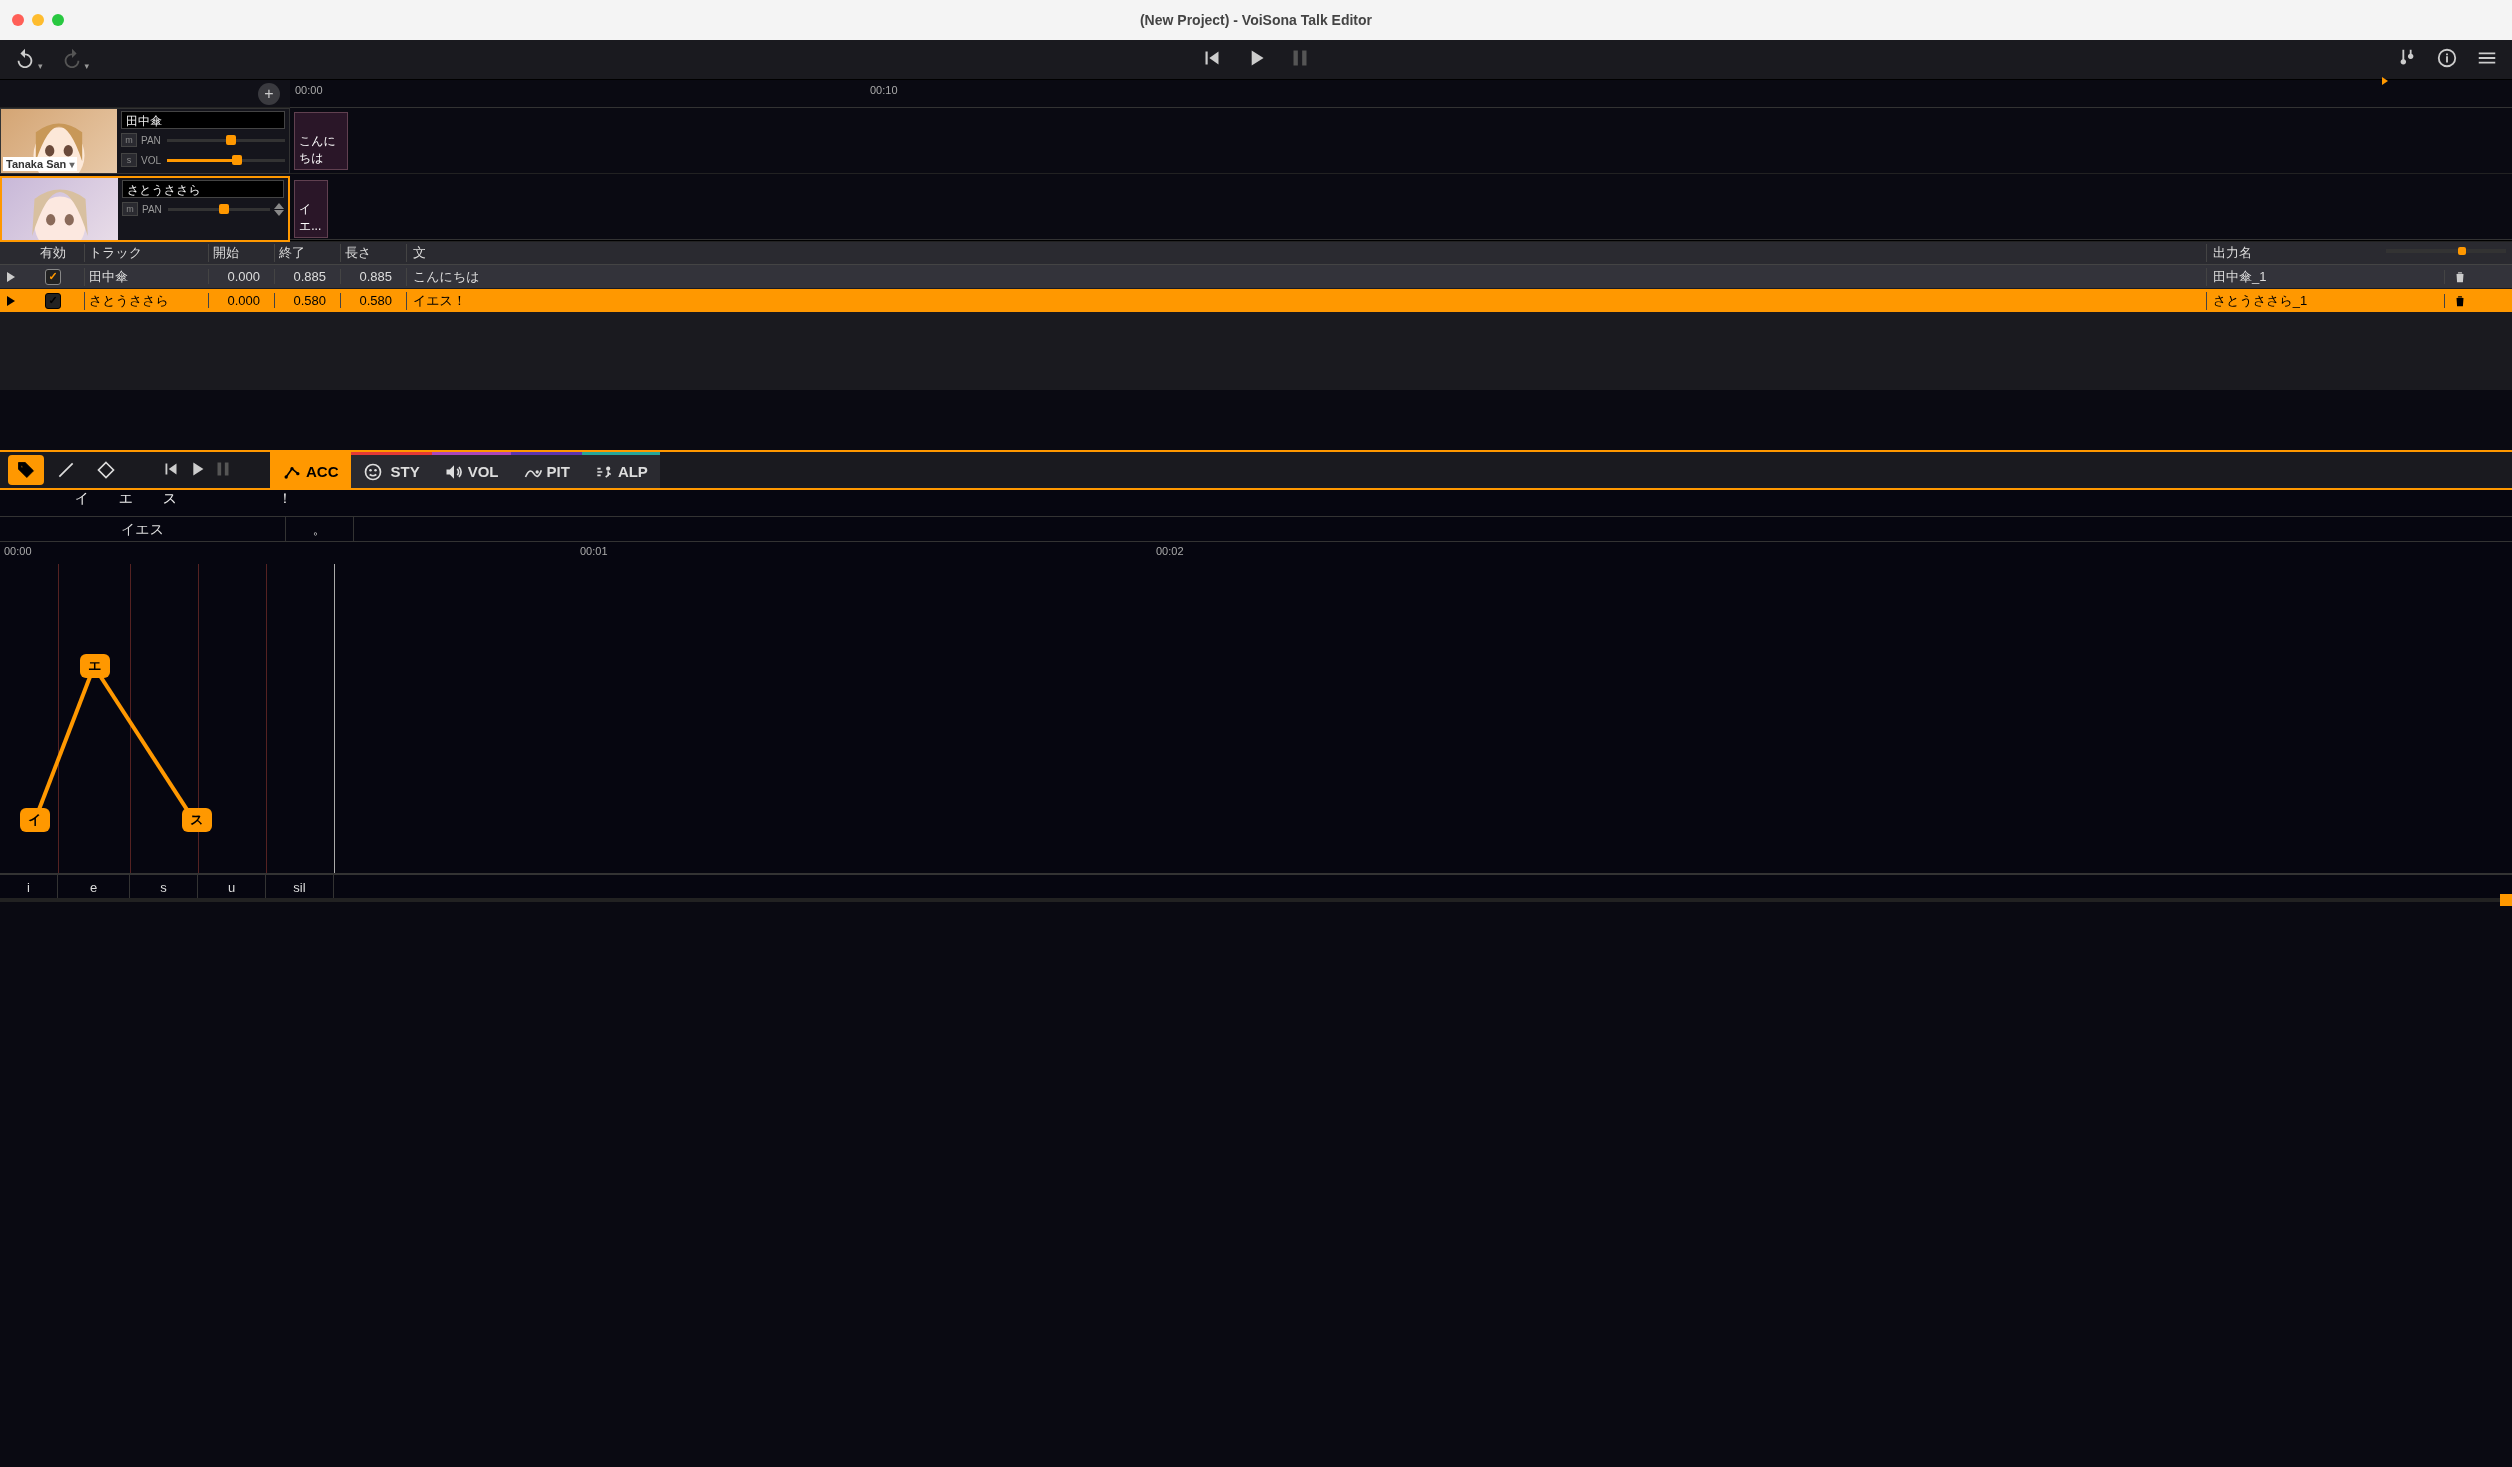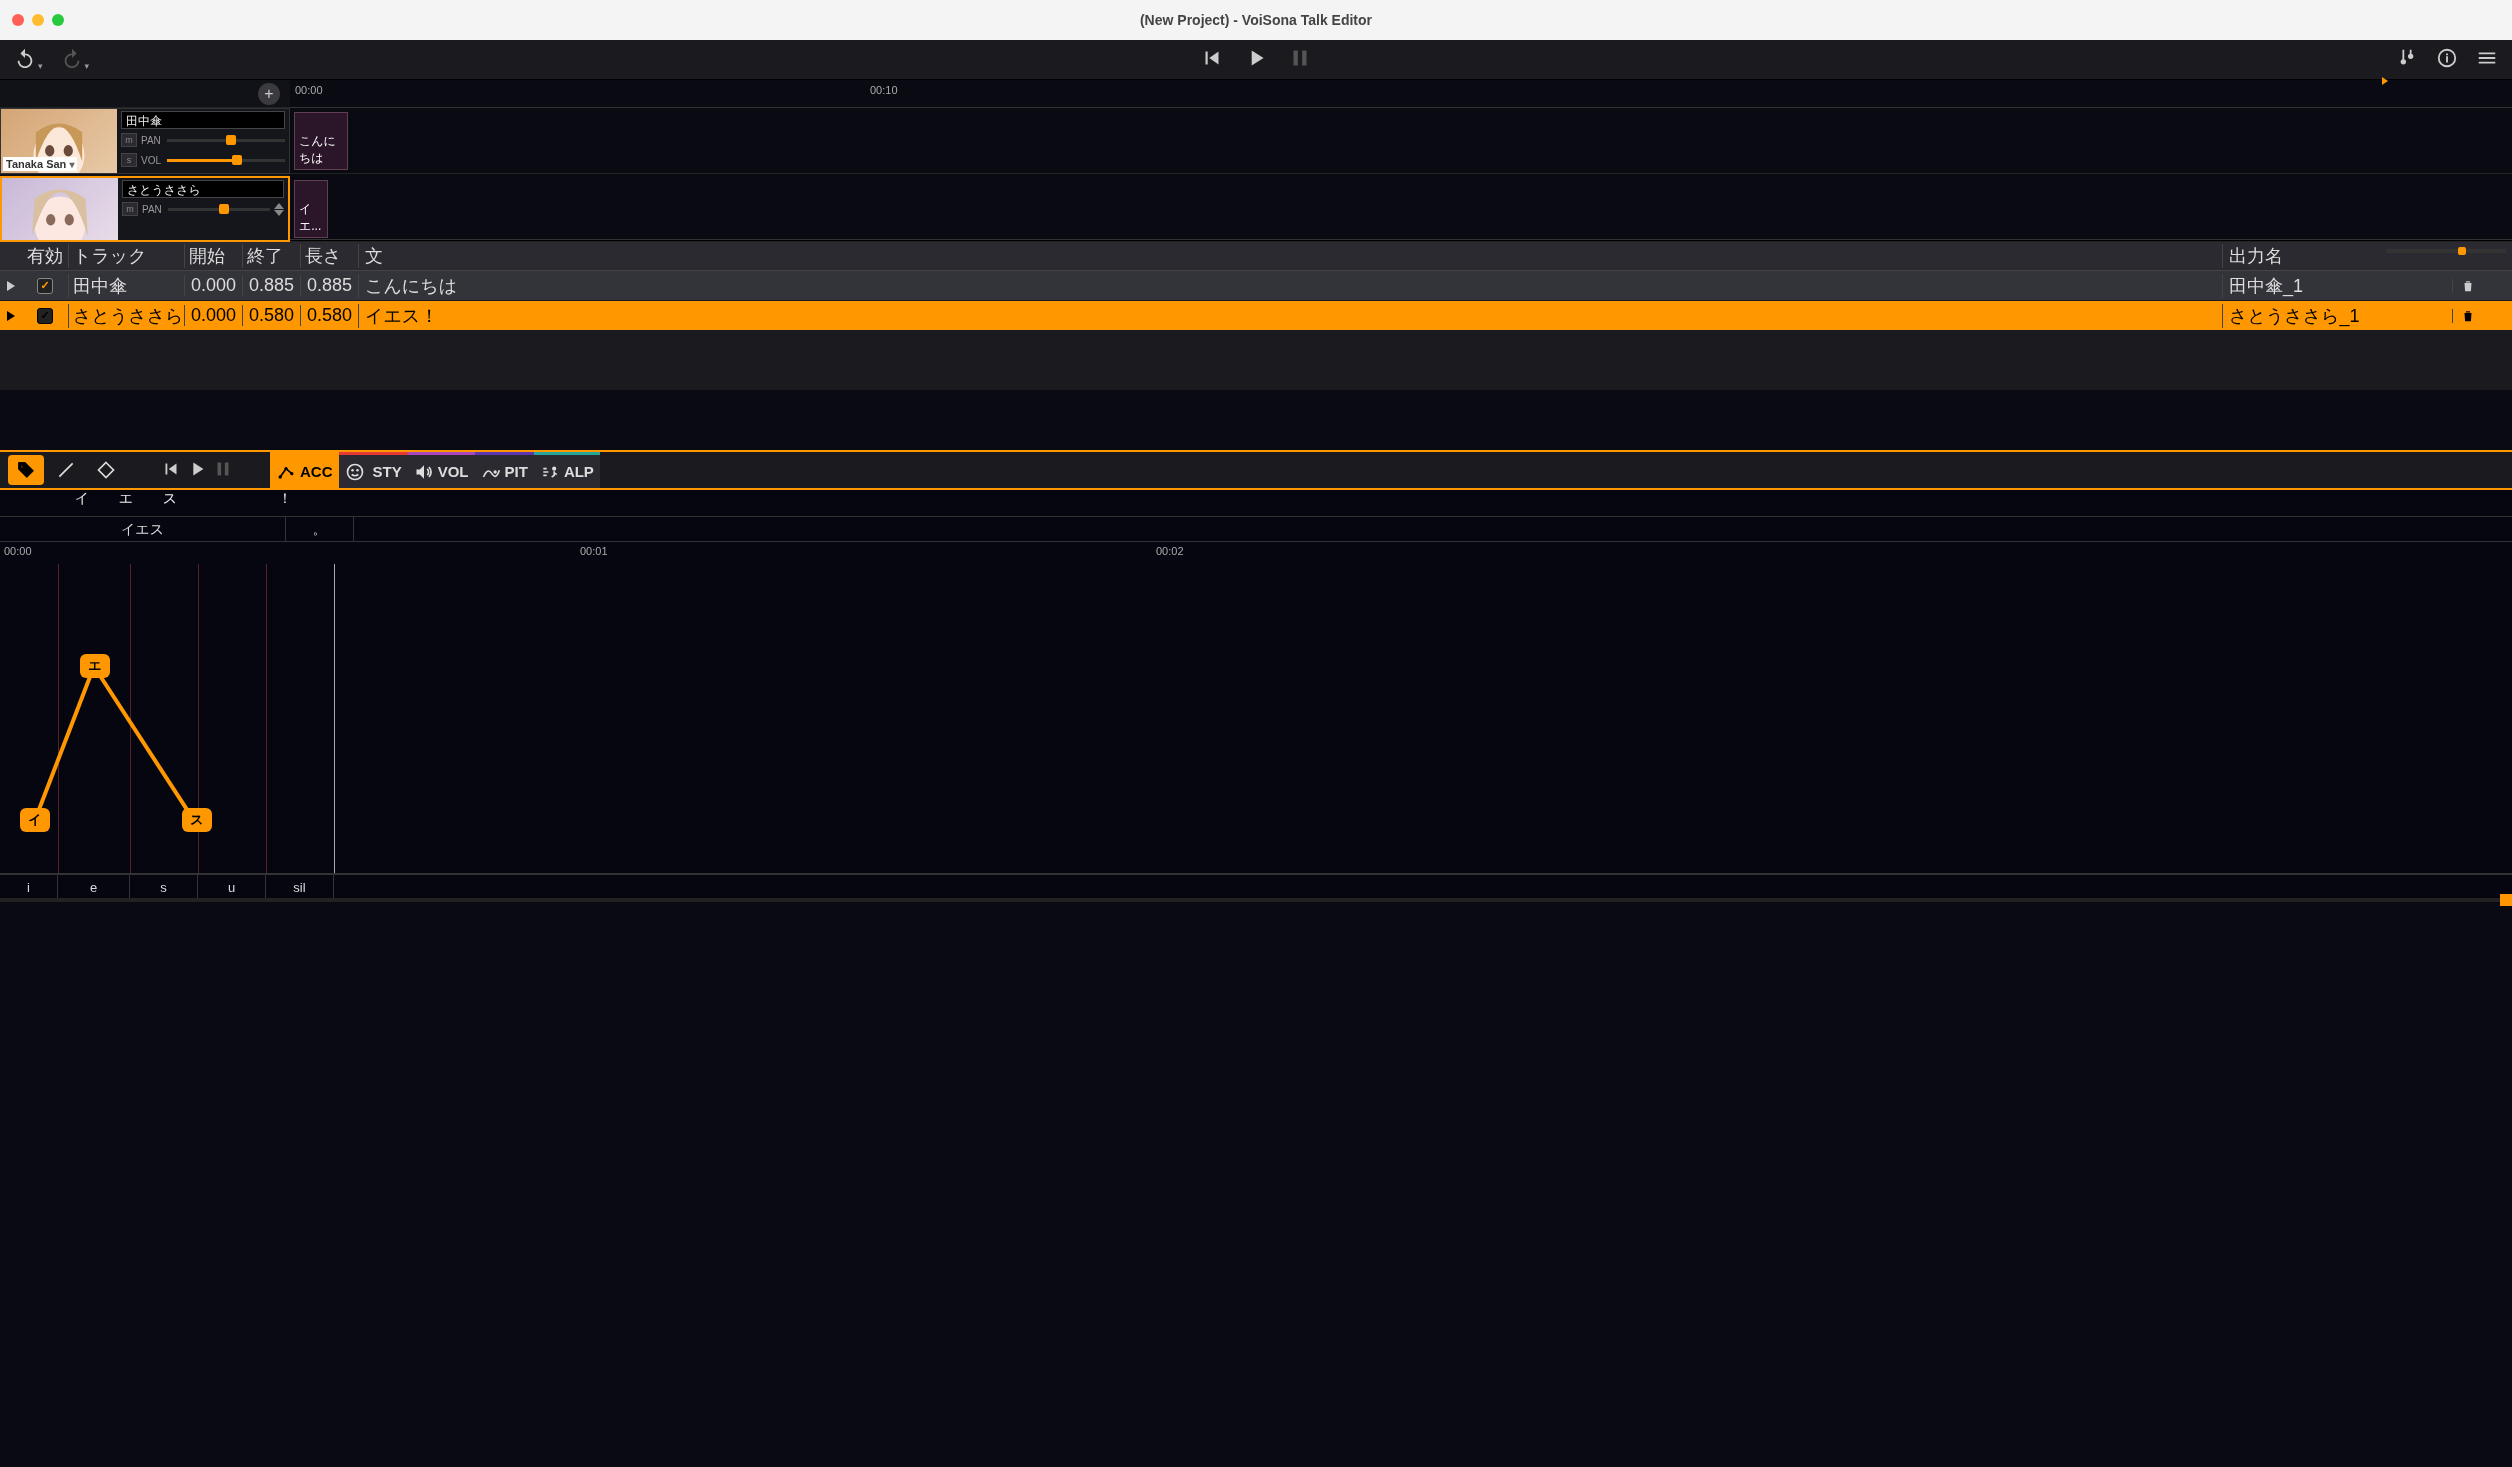--- a/index.html
+++ b/index.html
@@ -44,21 +44,21 @@
 .timeline { flex:1; position: relative; }
 .tl-ruler { height: 28px; border-bottom: 1px solid #333; position: relative; font-size: 11px; color: #aaa; }
 .tl-mark { position: absolute; top: 4px; }
 .clip-lane { height: 66px; border-bottom: 1px solid #222; position: relative; margin-bottom: 2px;}
 .clip { position: absolute; top: 4px; height: 58px; background: #2a1628; border: 1px solid #604050; color: #fff; font-size: 12px; padding: 20px 4px 2px 4px; overflow: hidden; }
 .zoom-bar { position:absolute; right:6px; bottom:-14px; width:120px; height:4px; background:#333; }
 .zoom-thumb { position:absolute; left:60%; width:8px;height:8px; background:#ff9800; top:-2px; border-radius:2px;}
 .zoom-end { position:absolute; right:124px; top:-3px; width:0;height:0;border-left:6px solid #ff9800;border-top:4px solid transparent;border-bottom:4px solid transparent;}
 
 .table-pane { background: #1a1a1f; border-top: 1px solid #000; min-height: 150px; }
-.thead, .trow { display: flex; height: 30px; align-items: center; font-size: 18px; }
+.thead, .trow { display: flex; height: 24px; align-items: center; font-size: 13px; gap: 8px; }
 .thead { background: #2a2a30; color: #ddd; border-bottom:1px solid #444;}
 .trow { background: #33333a; border-bottom: 1px solid #1a1a1f; }
 .trow.sel { background: #ff9800; color: #000; }
 .trow.sel .play-mini svg { fill: #000; }
 .trow.dim { background: #2a2a30; }
 .c-play { width: 22px; display:flex;justify-content:center;}
 .c-en { width: 46px; display:flex;justify-content:center;}
 .c-track { width: 116px; padding-left: 4px; border-left:1px solid #444;}
 .c-start, .c-end, .c-len { width: 58px; text-align: right; padding-right: 6px; border-left:1px solid #444;}
 .c-text { flex:1; padding-left: 6px; border-left:1px solid #444;}
@@ -71,21 +71,21 @@
 .trow.sel .chk.on::after{color:#000;}
 .play-mini svg { width: 10px; height: 10px; fill: #ccc; }
 .play-mini.dim svg { fill:#555;}
 
 .editor-toolbar { height: 40px; background: #1a1a1f; display: flex; align-items: center; border-top: 2px solid #ff9800; border-bottom: 2px solid #ff9800; margin-top:60px;}
 .tool-grp { display: flex; align-items: center; gap: 4px; padding: 0 8px; }
 .tool-btn { width: 36px; height: 30px; border-radius: 4px; display: flex; align-items: center; justify-content: center; cursor: pointer; }
 .tool-btn.active { background: #ff9800; }
 .tool-btn svg { width: 20px; height: 20px; fill: #ddd; }
 .tool-btn.active svg { fill: #000; stroke:#000;}
-.tab-btn { height: 36px; padding: 0 6px; display: flex; align-items: center; gap: 4px; background: #2a2a30; cursor: pointer; border-top: 3px solid transparent; color:#ddd; font-size:15px; font-weight:600;}
+.tab-btn { height: 36px; padding: 0 12px; display: flex; align-items: center; gap: 4px; background: #2a2a30; cursor: pointer; border-top: 3px solid transparent; color:#ddd; font-size:15px; font-weight:600;}
 .tab-btn.active { background: #ff9800; color: #000; border-top-color:#ff9800;}
 .tab-btn.sty { border-top-color: #e53935; gap: 8px; }
 .tab-btn.vol { border-top-color: #ab47bc; }
 .tab-btn.pit { border-top-color: #5e35b1; }
 .tab-btn.alp { border-top-color: #26a69a; }
 .tab-btn svg { width: 20px; height: 20px; fill: #ddd; }
 .tab-btn.active svg { fill: #000; }
 
 .editor-pane { position: relative; background: #060610; }
 .kana-row { height: 26px; display: flex; font-size: 14px; color: #eee; padding-left: 60px;}

